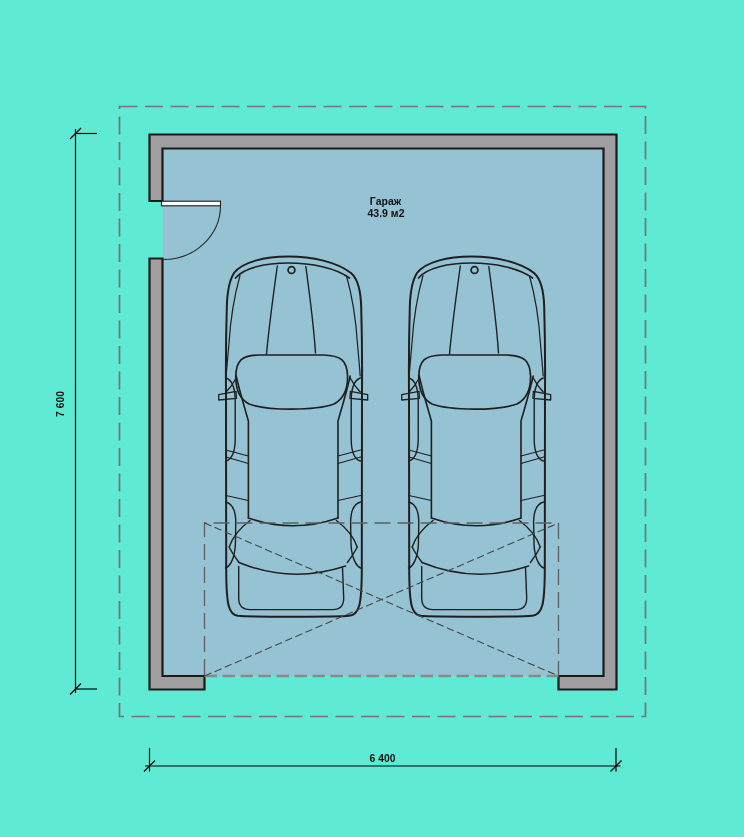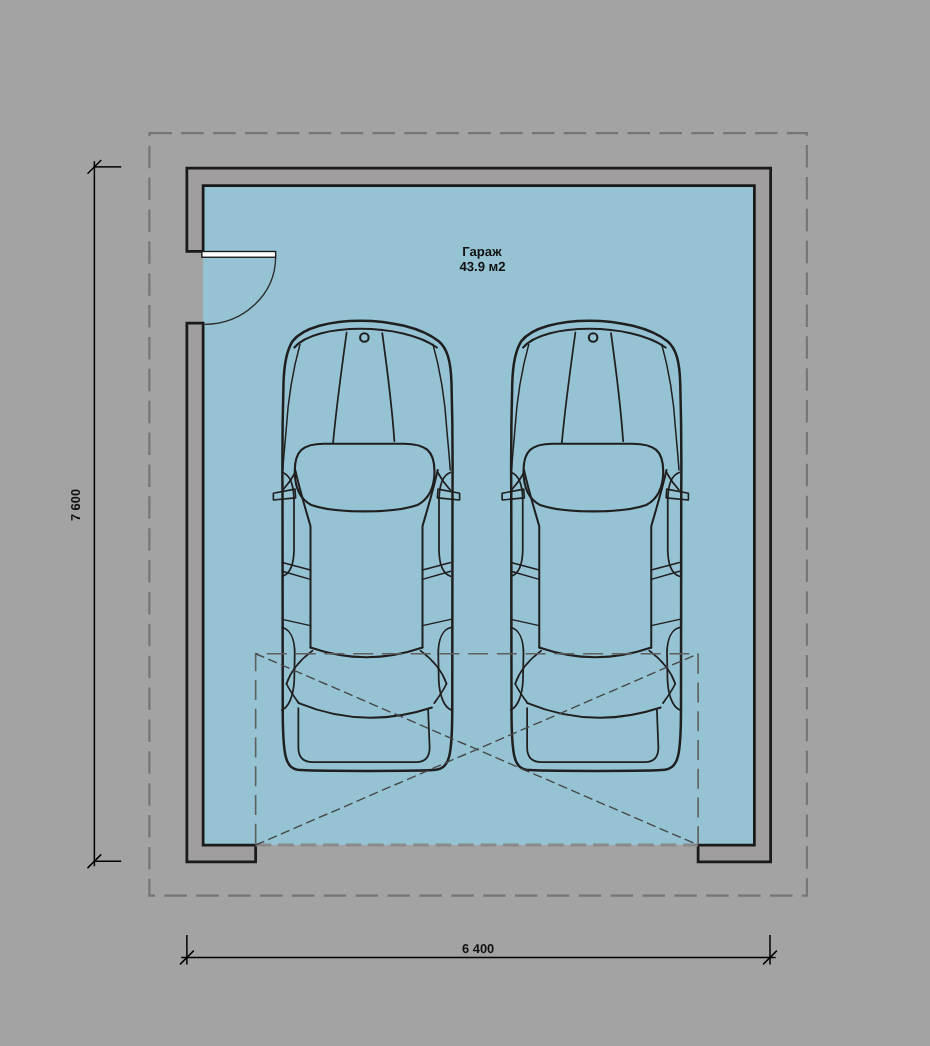--- a/index.html
+++ b/index.html
@@ -1,16 +1,16 @@
 <!DOCTYPE html>
 <html><head>
 <meta charset="utf-8">
 <style>
   html,body{margin:0;padding:0;background:#ffffff;}
-  .page{position:relative;width:744px;height:837px;background:#a3a3a3;overflow:hidden;
+  .page{position:relative;width:744px;height:837px;background:#5eead4;overflow:hidden;
         font-family:"Liberation Sans", sans-serif;}
   svg{position:absolute;left:0;top:0;}
   text{font-family:"Liberation Sans", sans-serif;}
 </style>
 </head>
 <body>
 <div class="page">
 <svg width="744" height="837" viewBox="0 0 744 837">
 
   <rect x="119.5" y="106.5" width="526" height="610" fill="none" stroke="#757575" stroke-width="1.7" stroke-dasharray="18 7.5"></rect>

